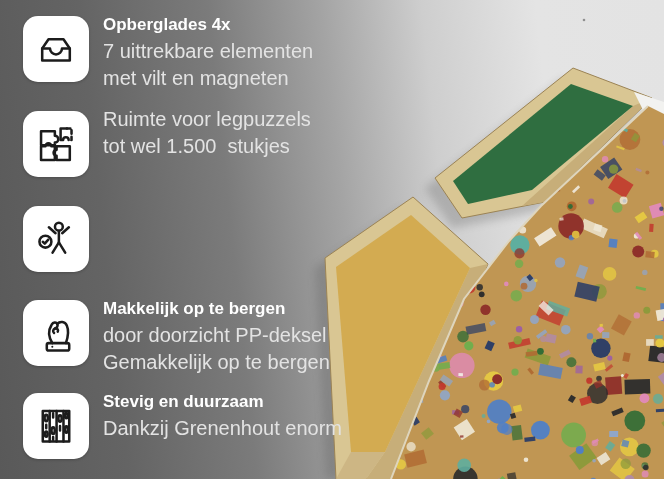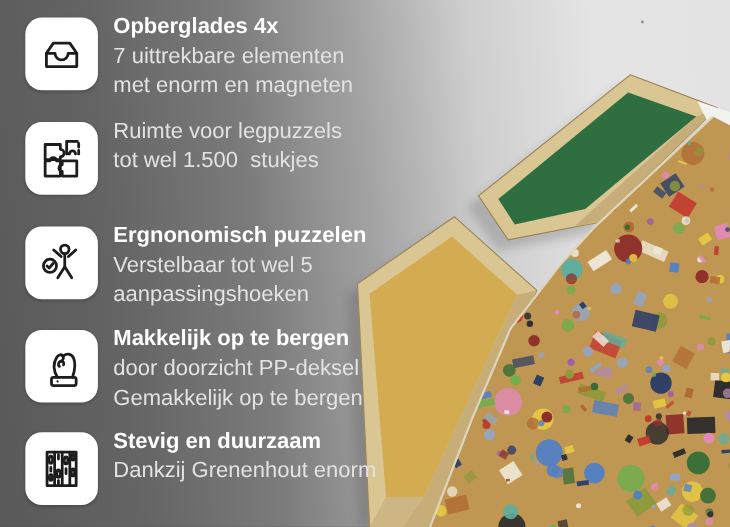--- a/index.html
+++ b/index.html
@@ -11,21 +11,21 @@
   .photo{position:absolute;left:0;top:0;width:664px;height:479px;}
   .features{position:absolute;left:0;top:0;width:664px;height:479px;}
   .feature{position:absolute;left:23px;display:flex;gap:14px;align-items:flex-start;}
   .tile{
     width:66px;height:66px;background:#ffffff;border-radius:15px;flex:0 0 auto;
     display:flex;align-items:center;justify-content:center;margin-top:5px;
     box-shadow:0 1px 3px rgba(0,0,0,.22);
   }
   .tile svg{width:46px;height:46px;}
   .ftext{display:flex;flex-direction:column;}
-  .ftitle{font-size:20px;font-weight:700;color:#ffffff;line-height:27px;white-space:pre;}
+  .ftitle{font-size:17px;font-weight:700;color:#ffffff;line-height:27px;white-space:pre;}
   .fline{font-size:20px;font-weight:400;color:#e3e3e3;line-height:27px;white-space:pre-wrap;}
   .ink{stroke:#1c1c1c;fill:none;stroke-width:2.2;stroke-linecap:round;stroke-linejoin:round;}
 </style>
 </head>
 <body>
 
 <div class="canvas">
 
   <svg class="photo" viewBox="0 0 664 479" aria-hidden="true">
     <defs>
@@ -340,21 +340,21 @@
     <div class="feature" style="top:11px">
       <div class="tile">
         <svg viewBox="0 0 40 40">
           <path class="ink" d="M8 19.5 L13.5 11.5 H26.5 L32 19.5 V30 H8 Z"></path>
           <path class="ink" d="M8 19.5 H14.8 a5.2 5.2 0 0 0 10.4 0 H32"></path>
         </svg>
       </div>
       <div class="ftext">
         <div class="ftitle">Opberglades 4x</div>
         <div class="fline">7 uittrekbare elementen</div>
-        <div class="fline">met enorm en magneten</div>
+        <div class="fline">met vilt en magneten</div>
       </div>
     </div>
 
     <div class="feature" style="top:106px">
       <div class="tile">
         <svg viewBox="0 0 40 40">
           <path class="ink" d="M7 9 H19 V12.8 a3 3 0 0 1 0 6 V21 H7 Z"></path>
           <path class="ink" d="M7 34 V22 H10.8 a2.6 2.6 0 0 1 5.2 0 H19 V34 Z"></path>
           <path class="ink" d="M20.5 34 V30.3 a2.6 2.6 0 0 1 0 -5.2 V22 H32 V34 Z"></path>
           <path class="ink" d="M29.5 6.5 H24 V16.5 H26.2 a2.4 2.4 0 0 1 4.8 0"></path>
@@ -370,25 +370,20 @@
     <div class="feature" style="top:201px">
       <div class="tile">
         <svg viewBox="0 0 40 40">
           <circle class="ink" cx="22.5" cy="9.3" r="3.4" stroke-width="2.4"></circle>
           <path class="ink" d="M13.8 9.8 L19.6 15 M31.2 9.8 L25.4 15" stroke-width="2.5"></path>
           <path class="ink" d="M22.5 13.5 V23" stroke-width="2.5"></path>
           <path class="ink" d="M22.5 23 L17 31.8 M22.5 23 L28 31.8" stroke-width="2.5"></path>
           <circle class="ink" cx="10.8" cy="22.3" r="5.2" fill="#ffffff" stroke-width="1.8"></circle>
           <path class="ink" d="M8.5 22.4 l1.7 1.6 3.1 -3.5" stroke-width="2.1"></path>
         </svg>
-      </div>
-      <div class="ftext">
-        <div class="ftitle">Ergnonomisch puzzelen</div>
-        <div class="fline">Verstelbaar tot wel 5</div>
-        <div class="fline">aanpassingshoeken</div>
       </div>
     </div>
 
     <div class="feature" style="top:295px">
       <div class="tile">
         <svg viewBox="0 0 40 40">
           <path class="ink" d="M16.8 28.8 C13.6 23.6 13.2 17.6 16.2 12.8 C17.5 10.6 20.2 10.2 21.1 12.1 C21.9 13.8 21 15.4 19.2 16.1 C17.4 16.8 16.9 18.9 18.3 20"></path>
           <path class="ink" d="M21.1 12.1 C23.4 9.4 27.8 9.9 29.4 13.4 C31 17 30.4 23.6 28.6 28.8"></path>
           <path class="ink" d="M19.2 16.1 C21.2 15.7 22.3 17.2 21.5 18.8" stroke-width="1.8"></path>
           <rect class="ink" x="12" y="28.8" width="19.5" height="6.4" rx="1.6" stroke-width="2"></rect>

